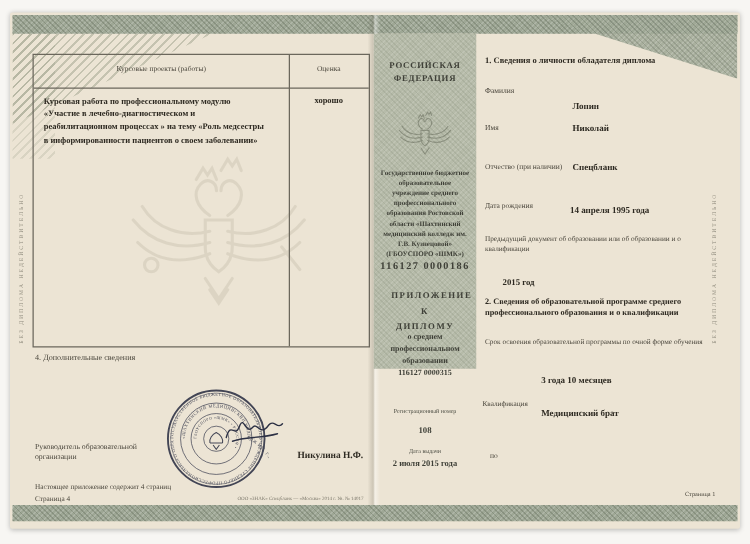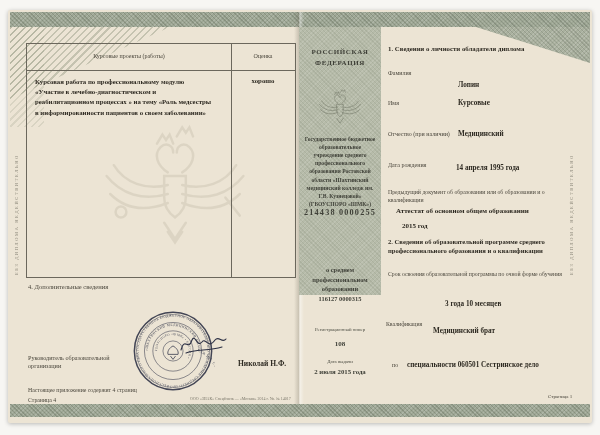--- a/index.html
+++ b/index.html
@@ -92,75 +92,74 @@
     <g fill="none" stroke="#2c3044" stroke-width="1">
       <path d="M50 44 C46 46 43 50 44 54 M50 44 C54 46 57 50 56 54 M44 54 h12 M47 56 l3 4 3 -4"></path>
     </g>
   </svg>
 
   <svg class="abs" style="left:178px;top:330px;width:50px;height:28px;" viewBox="0 0 50 28">
     <path d="M3 20 C7 6 10 22 14 10 C17 3 19 18 24 12 C28 7 30 20 37 10 C41 5 44 14 48 9 M8 23 C18 19 30 21 44 17" fill="none" stroke="#2c3044" stroke-width="1.1" stroke-linecap="round"></path>
   </svg>
 
   <div class="abs t" style="left:28px;top:354px;width:100px;font-size:6.2px;">Руководитель образовательной организации</div>
-  <div class="abs t b" style="left:238px;top:359px;font-size:7.5px;">Николай Н.Ф.</div>
+  <div class="abs t b" style="left:238px;top:359px;font-size:7.5px;">Никулина Н.Ф.</div>
   <div class="abs t" style="left:28px;top:387px;font-size:5.8px;">Настоящее приложение содержит 4   страниц</div>
   <div class="abs t" style="left:28px;top:397px;font-size:5.8px;">Страница    4</div>
   <div class="abs" style="left:190px;top:396px;font-size:4px;color:#7b776a;">ООО «ЗНАК» Спецбланк — «Москва» 2014 г.   Ув. № 14017</div>
 
   <div class="abs spine" style="left:299px;top:27px;width:82px;height:268px;">
     <div class="abs sp-txt b" style="top:20px;font-size:7px;letter-spacing:.6px;line-height:1.6;padding:0 8px;box-sizing:border-box;">РОССИЙСКАЯ ФЕДЕРАЦИЯ</div>
 
     <svg class="abs" style="left:14px;top:52px;width:54px;height:56px;opacity:.5;" viewBox="0 0 100 90">
       <g fill="none" stroke="#5e6353" stroke-width="1.6" stroke-linecap="round">
         <path d="M46 45 C34 48 22 44 16 34 M46 50 C32 54 20 50 12 40 M46 55 C33 60 22 58 14 50"></path>
         <path d="M54 45 C66 48 78 44 84 34 M54 50 C68 54 80 50 88 40 M54 55 C67 60 78 58 86 50"></path>
         <path d="M46 38 C40 34 38 28 42 24 C45 21 49 23 49 27 M54 38 C60 34 62 28 58 24 C55 21 51 23 51 27"></path>
         <path d="M40 22 l3 -5 2 3 2 -3 2 5 M51 18 l3 -5 2 3 2 -3 2 5"></path>
         <path d="M44 40 h12 v12 c0 6 -3 9 -6 11 c-3 -2 -6 -5 -6 -11 z"></path>
         <path d="M44 66 l6 9 6 -9"></path>
       </g>
     </svg>
 
     <div class="abs sp-txt b" style="top:108px;font-size:5.6px;line-height:1.45;padding:0 5px;box-sizing:border-box;">Государственное бюджетное образовательное учреждение среднего профессионального образования Ростовской области «Шахтинский медицинский колледж им. Г.В. Кузнецовой» (ГБОУСПОРО «ШМК»)</div>
-    <div class="abs sp-txt b" style="top:181px;font-size:8.2px;letter-spacing:1.2px;">214438  0000255</div>
+    <div class="abs sp-txt b" style="top:181px;font-size:8.2px;letter-spacing:1.2px;">116127  0000186</div>
+    <div class="abs sp-txt b" style="top:203px;font-size:7px;letter-spacing:1.2px;line-height:1.8;padding:0 14px;box-sizing:border-box;">ПРИЛОЖЕНИЕ К ДИПЛОМУ</div>
     <div class="abs sp-txt b" style="top:238px;font-size:6.4px;line-height:1.5;padding:0 10px;box-sizing:border-box;">о среднем профессиональном образовании</div>
     <div class="abs sp-txt b" style="top:268px;font-size:6.4px;">116127 0000315</div>
     <div class="abs sp-txt" style="top:300px;font-size:4.8px;color:#4c4d43;">Регистрационный номер</div>
     <div class="abs sp-txt b" style="top:313px;font-size:7px;">108</div>
     <div class="abs sp-txt" style="top:332px;font-size:4.8px;color:#4c4d43;">Дата выдачи</div>
     <div class="abs sp-txt b" style="top:341px;font-size:6.8px;">2 июля 2015 года</div>
   </div>
 
   <div class="abs t b" style="left:388px;top:45px;font-size:6.8px;">1. Сведения о личности обладателя диплома</div>
 
   <div class="abs t" style="left:388px;top:70px;font-size:6px;">Фамилия</div>
   <div class="abs t b" style="left:458px;top:69px;font-size:7.2px;margin-top:12px;">Лопин</div>
 
   <div class="abs t" style="left:388px;top:100px;font-size:6px;">Имя</div>
-  <div class="abs t b" style="left:458px;top:99px;font-size:7.2px;">Курсовые</div>
+  <div class="abs t b" style="left:458px;top:99px;font-size:7.2px;">Николай</div>
 
   <div class="abs t" style="left:388px;top:131px;font-size:6px;">Отчество (при наличии)</div>
-  <div class="abs t b" style="left:458px;top:130px;font-size:7.2px;">Медицинский</div>
+  <div class="abs t b" style="left:458px;top:130px;font-size:7.2px;">Спецбланк</div>
 
   <div class="abs t" style="left:388px;top:162px;font-size:6px;">Дата рождения</div>
   <div class="abs t b" style="left:456px;top:164px;font-size:7.2px;">14 апреля  1995 года</div>
 
   <div class="abs t" style="left:388px;top:188px;width:190px;font-size:5.8px;line-height:1.4;">Предыдущий документ об образовании или об образовании и о квалификации</div>
-  <div class="abs t b" style="left:396px;top:207px;font-size:7px;">Аттестат об основном общем образовании</div>
   <div class="abs t b" style="left:402px;top:222px;font-size:7px;">2015 год</div>
 
   <div class="abs t b" style="left:388px;top:237px;width:195px;font-size:6.6px;line-height:1.4;">2. Сведения об образовательной программе среднего профессионального образования и о квалификации</div>
 
   <div class="abs t" style="left:388px;top:270px;width:180px;font-size:5.8px;line-height:1.4;">Срок освоения образовательной программы по очной форме обучения</div>
-  <div class="abs t b" style="left:433px;top:300px;font-size:7.2px;margin-left:12px;">3 года 10 месяцев</div>
+  <div class="abs t b" style="left:433px;top:300px;font-size:7.2px;">3 года 10 месяцев</div>
 
   <div class="abs t" style="left:386px;top:321px;font-size:5.8px;">Квалификация</div>
   <div class="abs t b" style="left:433px;top:327px;font-size:7.2px;">Медицинский брат</div>
 
   <div class="abs t" style="left:392px;top:362px;font-size:6px;">по</div>
-  <div class="abs t b" style="left:407px;top:361px;font-size:7.2px;">специальности  060501  Сестринское  дело</div>
 
   <div class="abs t" style="left:548px;top:394px;font-size:5px;">Страница 1</div>
 
   <div class="abs vtext" style="left:569px;top:165px;height:110px;">БЕЗ ДИПЛОМА НЕДЕЙСТВИТЕЛЬНО</div>
 
 </div>
 
 </body></html>

